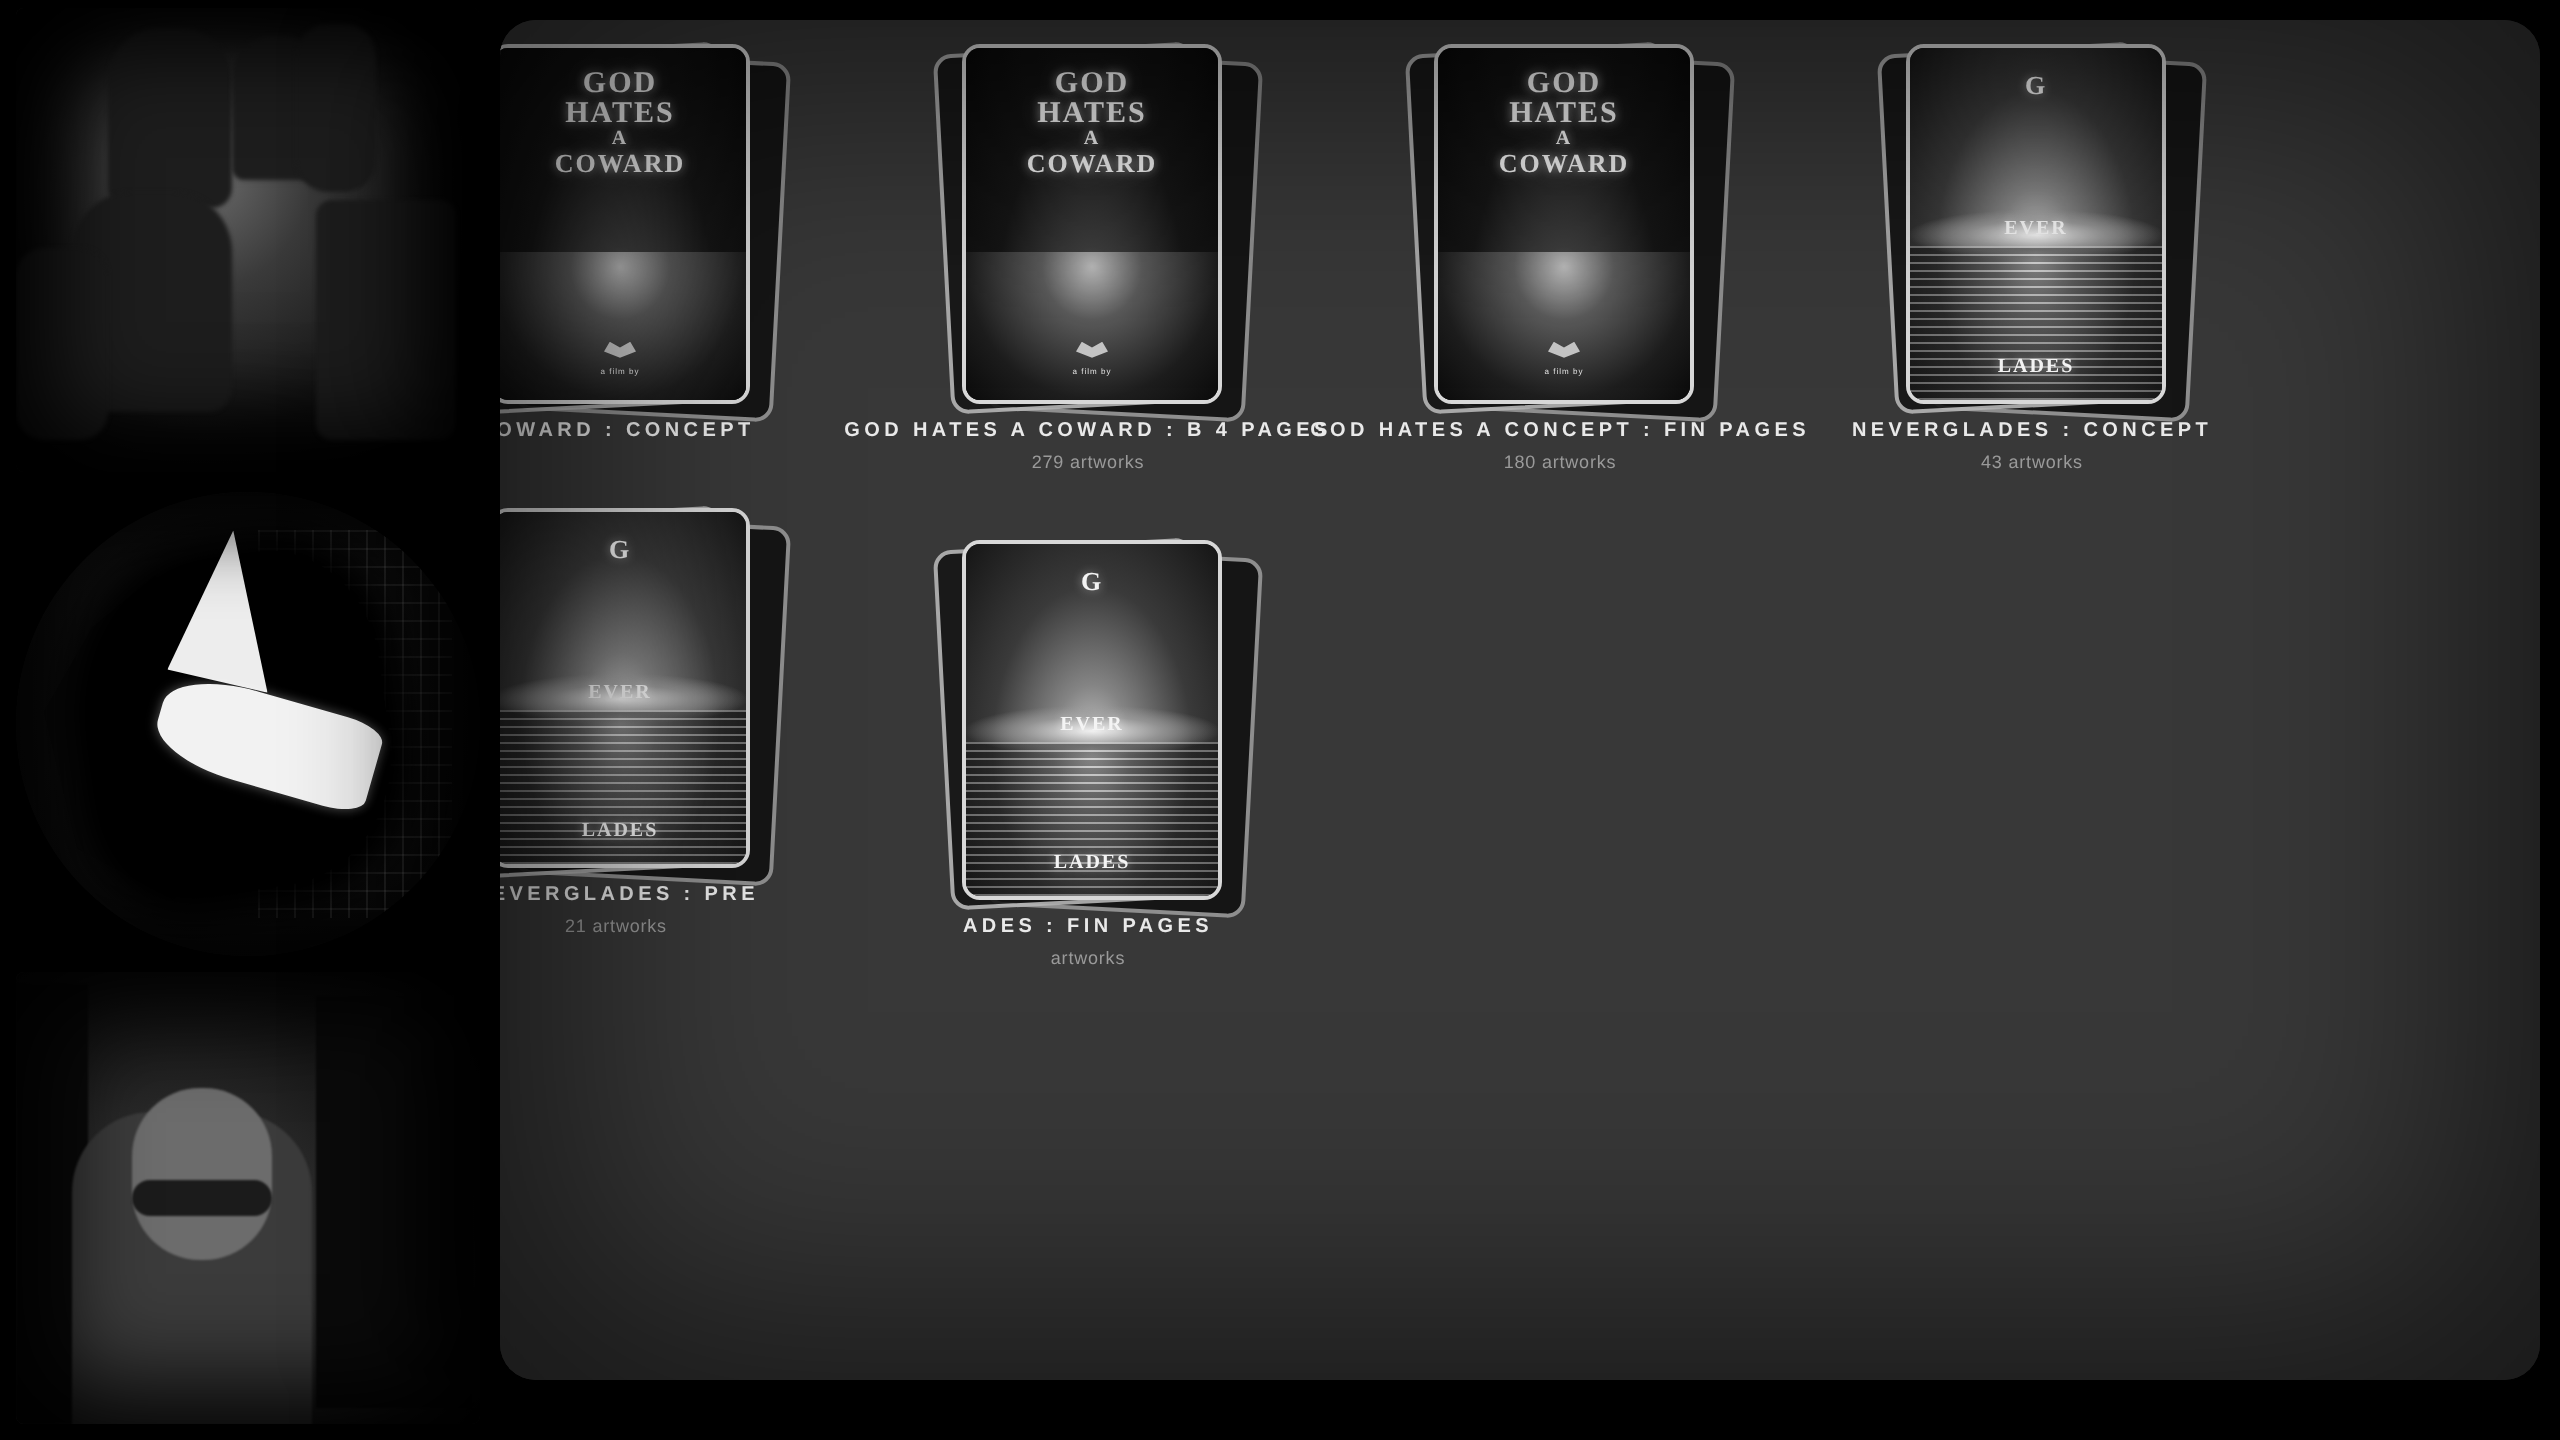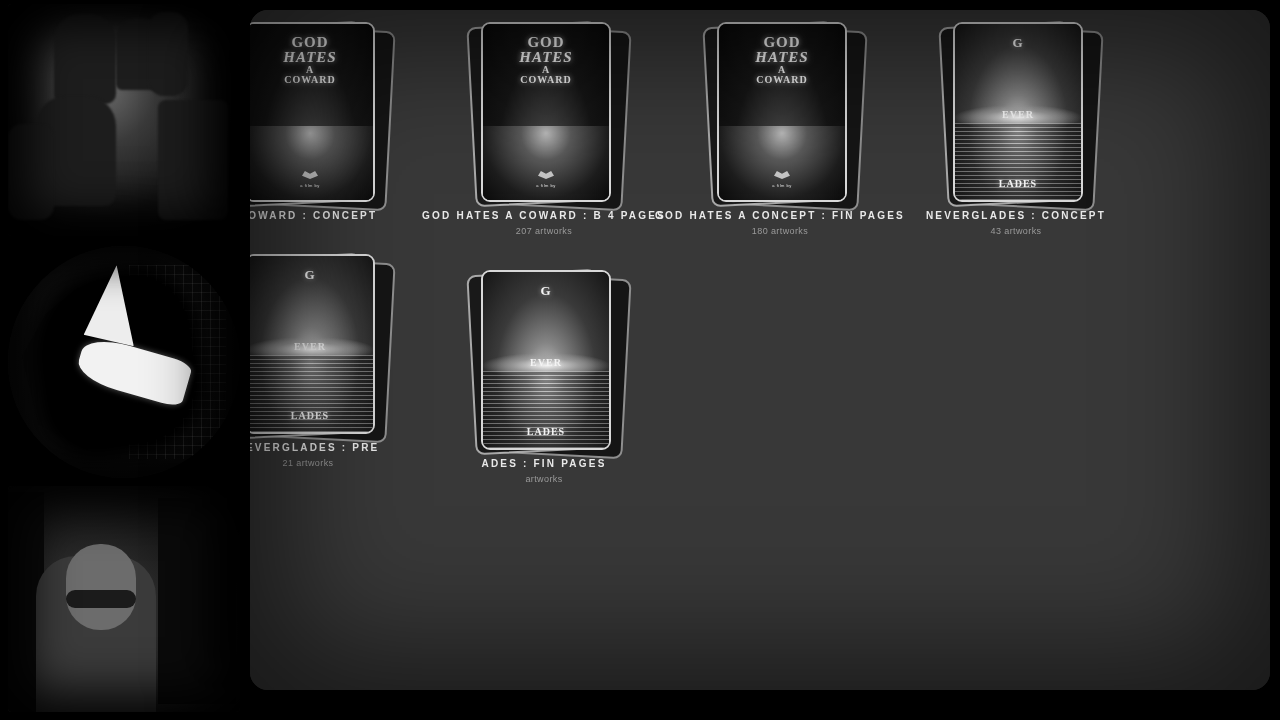--- a/index.html
+++ b/index.html
@@ -215,23 +215,23 @@
     top: 6%;
     text-align: center;
     color: #f0f0f0;
     font-family: "Liberation Serif", serif;
     font-weight: bold;
     letter-spacing: 1px;
     line-height: 1.02;
     text-shadow: 0 0 5px rgba(255,255,255,0.55), 0 0 12px rgba(255,255,255,0.25);
   }
   .poster .ttl .l1 { font-size: 15px; display:block; }
-  .poster .ttl .l2 { font-size: 15px; display:block;font-style:italic; }
+  .poster .ttl .l2 { font-size: 15px; display:block; }
   .poster .ttl .l3 { font-size: 10px; display:block; }
-  .poster .ttl .l4 { font-size: 10px; display:block;text-align:center; }
+  .poster .ttl .l4 { font-size: 13px; display:block;text-align:center; }
   .poster .foot {
     position: absolute;
     left: 0; right: 0; bottom: 7%;
     text-align: center;
     color: #e2e2e2;
     font-size: 4px;
     letter-spacing: 0.5px;
   }
   .poster .emblem {
     position: absolute;
@@ -396,21 +396,21 @@
                   <span class="l2">HATES</span>
                   <span class="l3">A</span>
                   <span class="l4">COWARD</span>
                 </div>
                 <div class="emblem"></div>
                 <div class="foot">a film by</div>
               </div>
             </div>
           </div>
           <div class="tile-title">GOD HATES A COWARD : B 4 PAGES</div>
-          <div class="tile-sub">207 artworks</div>
+          <div class="tile-sub">279 artworks</div>
         </div>
 
         <div class="tile">
           <div class="stack">
             <div class="card back2"></div>
             <div class="card back1"></div>
             <div class="card front">
               <div class="poster">
                 <div class="ground"></div>
                 <div class="ttl">

